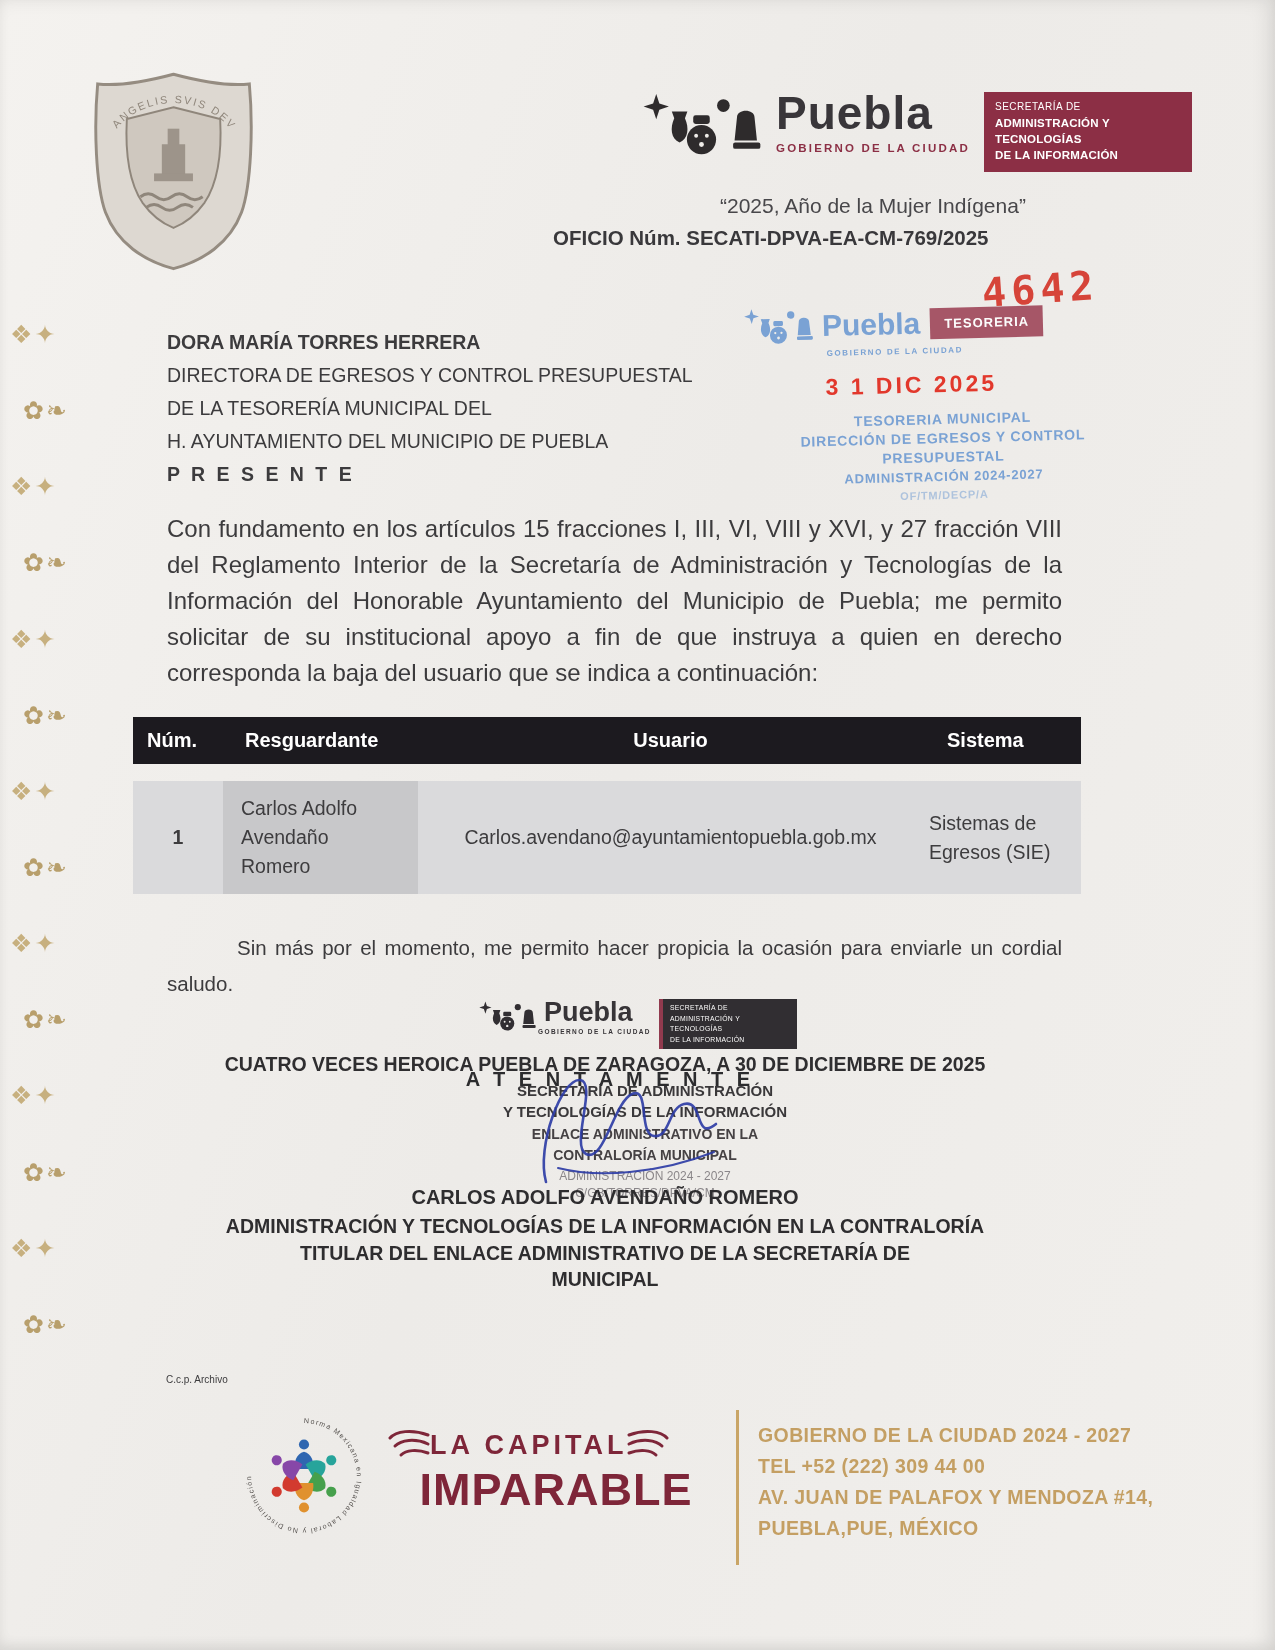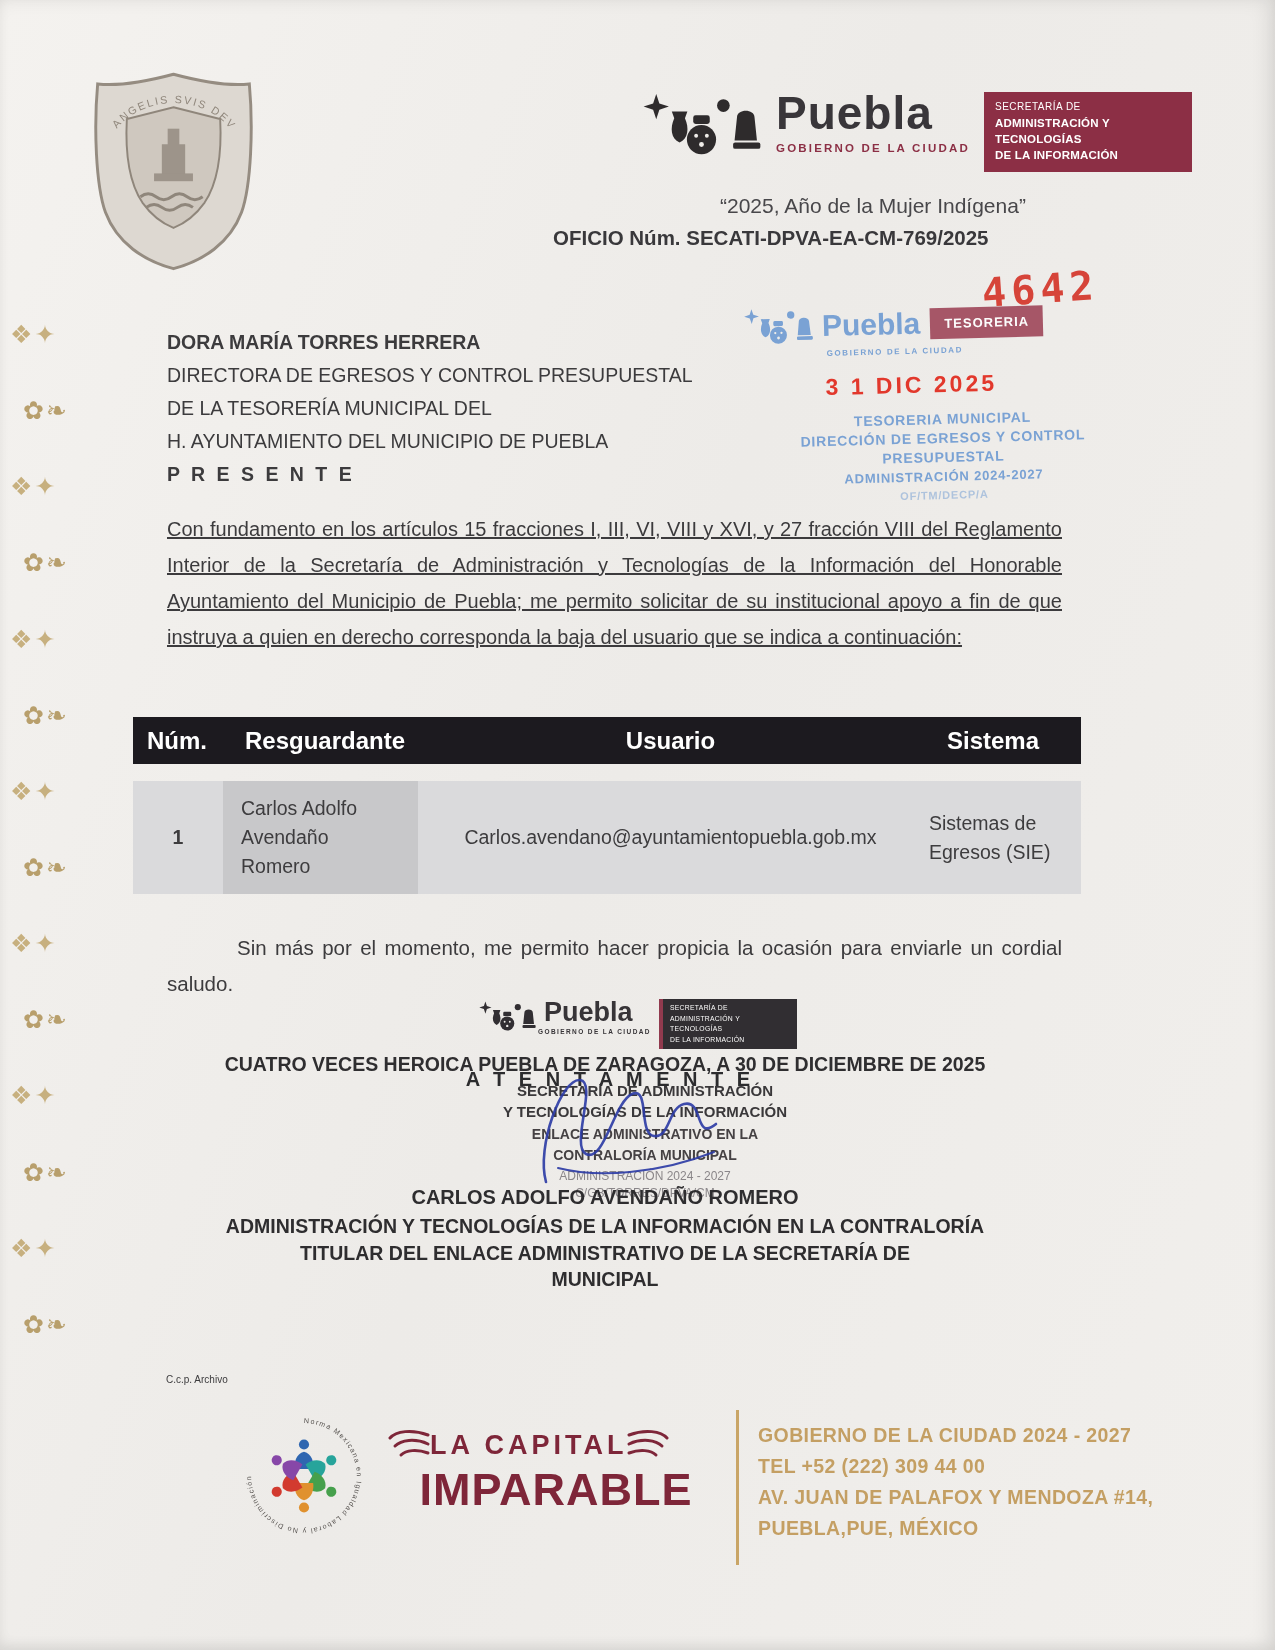--- a/index.html
+++ b/index.html
@@ -49,29 +49,29 @@
   .recv-lines .rl { font-size:14px; font-weight:700; }
   .recv-lines .rl.small { font-size:13px; }
   .recv-lines .rl.faint { font-size:11px; opacity:.55; }
 
   
   .recipient { position:absolute; left:167px; top:326px; font-size:19.5px; line-height:33px; color:#3c3b3d; }
   .recipient .bold { font-weight:700; }
   .presente { font-weight:700; letter-spacing:3px; }
 
   
-  .body-par { position:absolute; left:167px; top:511px; width:895px; font-size:20px;
-    line-height:36px; text-align:justify; color:#3c3b3d;text-decoration:underline; }
+  .body-par { position:absolute; left:167px; top:511px; width:895px; font-size:24px;
+    line-height:36px; text-align:justify; color:#3c3b3d; }
   .closing { position:absolute; left:167px; top:930px; width:895px; font-size:20.5px;
     line-height:36px; text-align:justify; text-indent:70px; color:#3c3b3d; }
 
   
   .tbl { position:absolute; left:133px; top:717px; width:948px; }
   .tbl-head { display:grid; grid-template-columns:90px 195px 505px 158px; background:#1c1a1f;
-    color:#fff; height:47px; font-weight:700; font-size:24px; }
+    color:#fff; height:47px; font-weight:700; font-size:20px; }
   .tbl-head > div { display:flex; align-items:center; }
   .th-num { padding-left:14px; }
   .th-resg { padding-left:22px; }
   .th-user { justify-content:center; }
   .th-sys { padding-left:24px; }
   .tbl-gap { height:17px; }
   .tbl-row { display:grid; grid-template-columns:90px 195px 505px 158px; background:#dadadc;
     min-height:113px; font-size:19.5px; color:#3d3c3e; }
   .tbl-row > div { display:flex; align-items:center; }
   .cell-num { justify-content:center; font-weight:700; }

